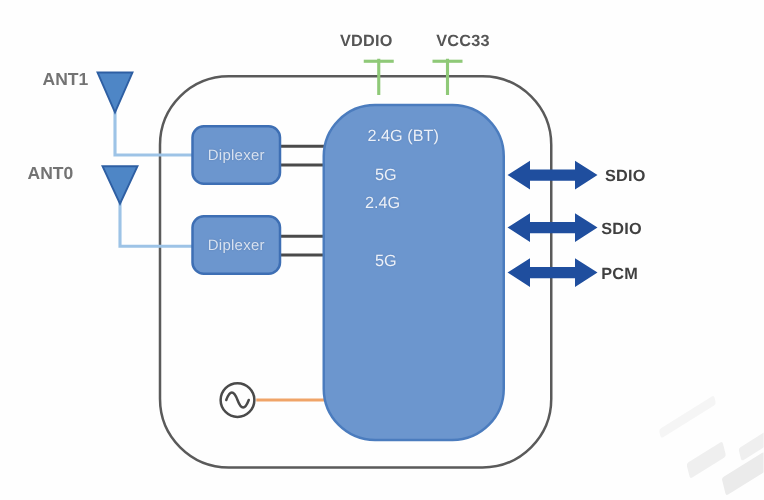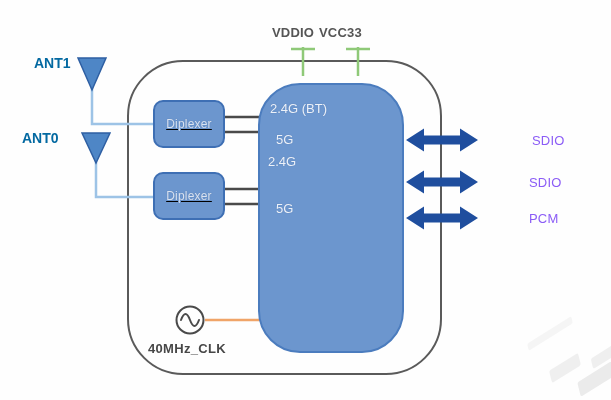--- a/index.html
+++ b/index.html
@@ -22,48 +22,49 @@
     left:258px;top:83px;width:142px;height:266px;
     background:#6c96ce;
     border:2px solid #4b7cbe;
     border-radius:42px;
   }
   .diplexer{
     width:68px;height:44px;
     background:#6c96ce;
     border:2px solid #3e6fb4;
     border-radius:10px;
-    display:flex;align-items:center;justify-content:center;text-decoration:underline;
+    display:flex;align-items:center;justify-content:center;
   }
   .diplexer-1{left:153px;top:100px;}
   .diplexer-2{left:153px;top:172px;}
   .diplexer span{
     color:#d9e3f2;font-size:12px;letter-spacing:.2px;
     text-shadow:0 0 1px rgba(60,90,140,.6);
   }
   .port-label{
     color:#ecf1f9;font-size:13px;white-space:nowrap;
     text-shadow:0 0 1px rgba(70,100,150,.5);
+    margin-left:24px;
   }
   .port-0{left:270px;top:101px;}
   .port-1{left:276px;top:132px;}
   .port-2{left:268px;top:154px;}
   .port-3{left:276px;top:201px;}
   .ext-label{
-    color:#0369a1;font-size:14px;font-weight:700;white-space:nowrap;
+    color:#737373;font-size:14px;font-weight:700;white-space:nowrap;
   }
   .ant1-label{left:34px;top:55px;}
   .ant0-label{left:22px;top:130px;}
   .pin-label{
     color:#555555;font-size:13px;font-weight:700;letter-spacing:.2px;white-space:nowrap;text-align:center;
   }
   .vddio-label{left:272px;top:25px;}
-  .vcc33-label{left:319px;top:25px;}
+  .vcc33-label{left:349px;top:25px;}
   .if-label{
-    color:#8b5cf6;font-size:13px;font-weight:400;letter-spacing:.2px;white-space:nowrap;margin-left:48px;
+    color:#404040;font-size:13px;font-weight:700;letter-spacing:.2px;white-space:nowrap;
   }
   .sdio-label{left:484px;top:133px;}
   .uart-label{left:481px;top:175px;}
   .pcm-label{left:481px;top:211px;}
   .clk-label{
     left:148px;top:341px;
     color:#474747;font-size:13px;font-weight:700;letter-spacing:.3px;white-space:nowrap;
   }
   .watermark{pointer-events:none;}
   .wm-bar{
@@ -127,21 +128,20 @@
   <div class="abs ext-label ant1-label">ANT1</div>
   <div class="abs ext-label ant0-label">ANT0</div>
 
   <div class="abs pin-label vddio-label">VDDIO</div>
   <div class="abs pin-label vcc33-label">VCC33</div>
 
   <div class="abs if-label sdio-label">SDIO</div>
   <div class="abs if-label uart-label">SDIO</div>
   <div class="abs if-label pcm-label">PCM</div>
 
-  <div class="abs clk-label">40MHz_CLK</div>
 
   <div class="abs watermark">
     <div class="wm-bar wm-a"></div>
     <div class="wm-bar wm-b"></div>
     <div class="wm-bar wm-c"></div>
     <div class="wm-bar wm-d"></div>
   </div>
 
 </div>
 

